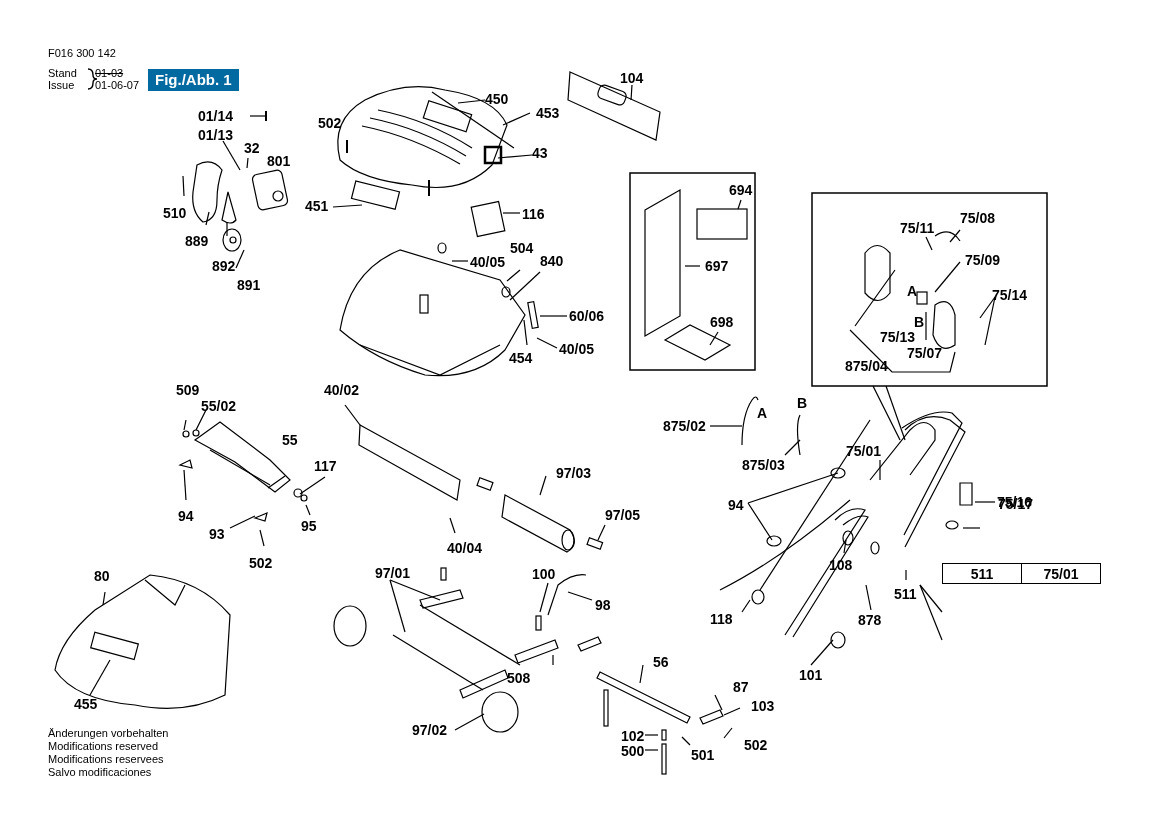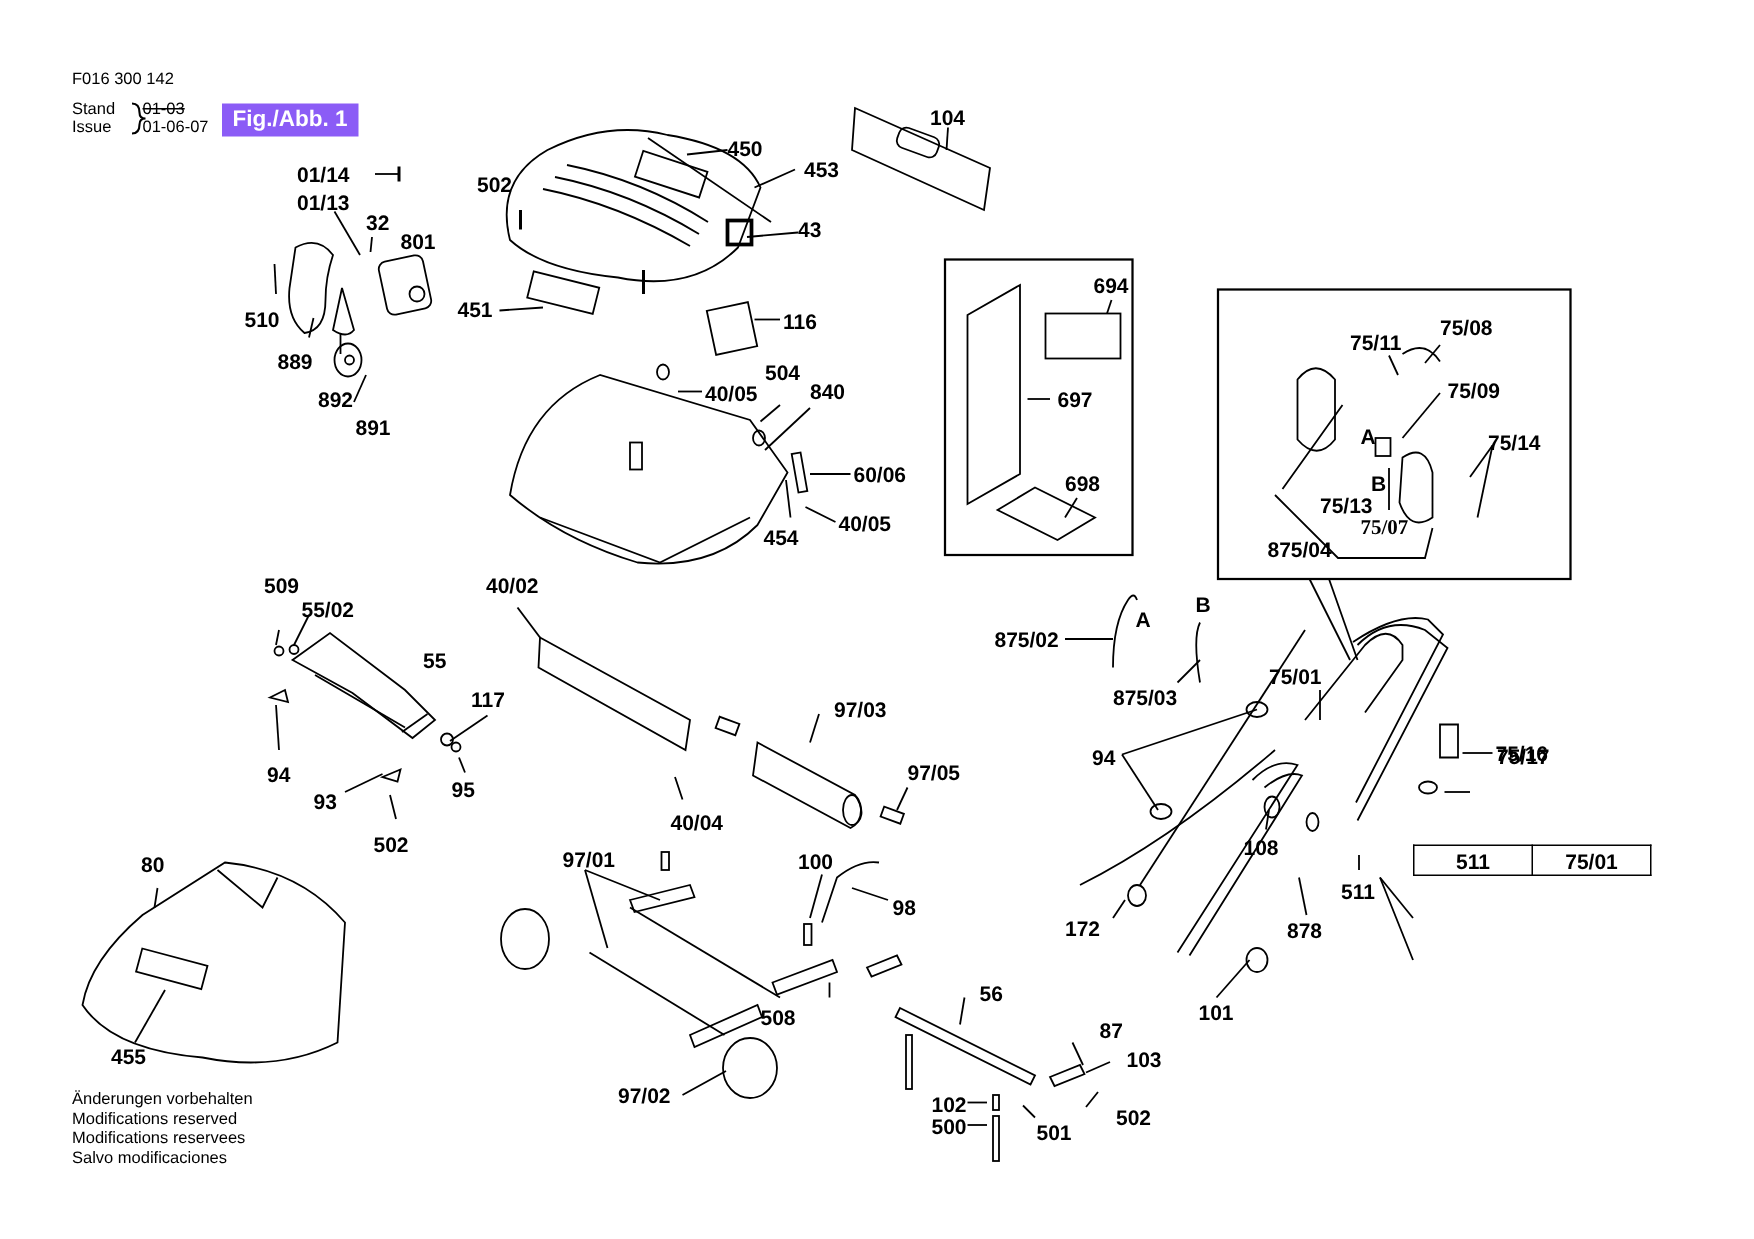--- a/index.html
+++ b/index.html
@@ -1,19 +1,19 @@
 <!DOCTYPE html>
 <html><head>
 <meta charset="utf-8">
 <style>
   html, body { margin:0; padding:0; background:#fff; }
   body { width:1169px; height:826px; position:relative; overflow:hidden;
          font-family:"Liberation Sans", sans-serif; color:#000; }
   .hdr { position:absolute; font-size:11px; line-height:13px; }
-  .figbadge { position:absolute; left:148px; top:69px; background:#8b5cf6; color:#fff;
+  .figbadge { position:absolute; left:148px; top:69px; background:#0369a1; color:#fff;
               font-weight:bold; font-size:15px; padding:2px 7px; line-height:18px; }
   .lbl { position:absolute; font-weight:bold; font-size:14px; line-height:16px; white-space:nowrap; }
   .foot { position:absolute; left:48px; top:727px; font-size:11px; line-height:13px; }
   svg.art { position:absolute; left:0; top:0; }
   .tbl { position:absolute; left:942px; top:563px; border-collapse:collapse; }
   .tbl td { border:1.5px solid #000; width:78px; text-align:center; font-weight:bold; font-size:14px; padding:0; }
   .tbl .th td { height:19px; }
   .tbl .cell { height:46px; vertical-align:bottom; }
   .shape { display:block; margin:4px auto 1px; }
 </style>
@@ -248,21 +248,21 @@
 <div class="lbl" style="left:559px;top:341px;">40/05</div>
 <div class="lbl" style="left:509px;top:350px;">454</div>
 
 <div class="lbl" style="left:900px;top:220px;">75/11</div>
 <div class="lbl" style="left:960px;top:210px;">75/08</div>
 <div class="lbl" style="left:965px;top:252px;">75/09</div>
 <div class="lbl" style="left:992px;top:287px;">75/14</div>
 <div class="lbl" style="left:907px;top:283px;">A</div>
 <div class="lbl" style="left:914px;top:314px;">B</div>
 <div class="lbl" style="left:880px;top:329px;">75/13</div>
-<div class="lbl" style="left:907px;top:345px;font-family:Liberation Serif, serif;">75/07</div>
+<div class="lbl" style="left:907px;top:345px;">75/07</div>
 <div class="lbl" style="left:845px;top:358px;">875/04</div>
 
 <div class="lbl" style="left:176px;top:382px;">509</div>
 <div class="lbl" style="left:201px;top:398px;">55/02</div>
 <div class="lbl" style="left:282px;top:432px;">55</div>
 <div class="lbl" style="left:314px;top:458px;">117</div>
 <div class="lbl" style="left:178px;top:508px;">94</div>
 <div class="lbl" style="left:209px;top:526px;">93</div>
 <div class="lbl" style="left:301px;top:518px;">95</div>
 <div class="lbl" style="left:249px;top:555px;">502</div>
@@ -274,21 +274,21 @@
 
 <div class="lbl" style="left:663px;top:418px;">875/02</div>
 <div class="lbl" style="left:757px;top:405px;">A</div>
 <div class="lbl" style="left:797px;top:395px;">B</div>
 <div class="lbl" style="left:742px;top:457px;">875/03</div>
 <div class="lbl" style="left:846px;top:443px;">75/01</div>
 <div class="lbl" style="left:728px;top:497px;">94</div>
 <div class="lbl" style="left:997px;top:494px;">75/16</div>
 <div class="lbl" style="left:982px;top:496px;margin-left:16px;">75/17</div>
 <div class="lbl" style="left:829px;top:557px;">108</div>
-<div class="lbl" style="left:710px;top:611px;">172</div>
+<div class="lbl" style="left:710px;top:611px;">118</div>
 <div class="lbl" style="left:858px;top:612px;">878</div>
 <div class="lbl" style="left:894px;top:586px;">511</div>
 <div class="lbl" style="left:799px;top:667px;">101</div>
 
 <div class="lbl" style="left:94px;top:568px;">80</div>
 <div class="lbl" style="left:74px;top:696px;">455</div>
 <div class="lbl" style="left:375px;top:565px;">97/01</div>
 <div class="lbl" style="left:532px;top:566px;">100</div>
 <div class="lbl" style="left:595px;top:597px;">98</div>
 <div class="lbl" style="left:507px;top:670px;">508</div>

